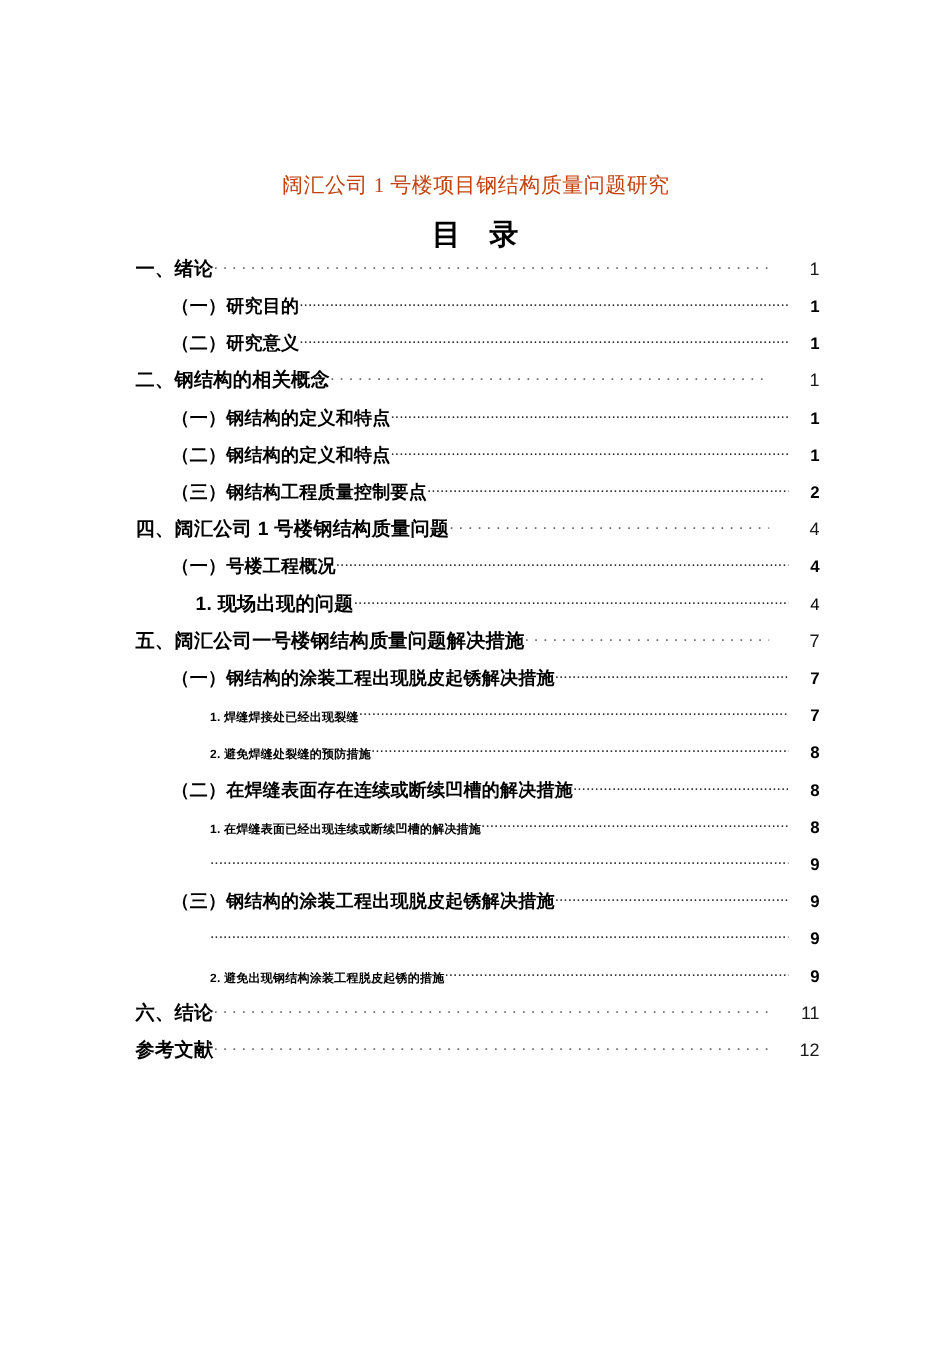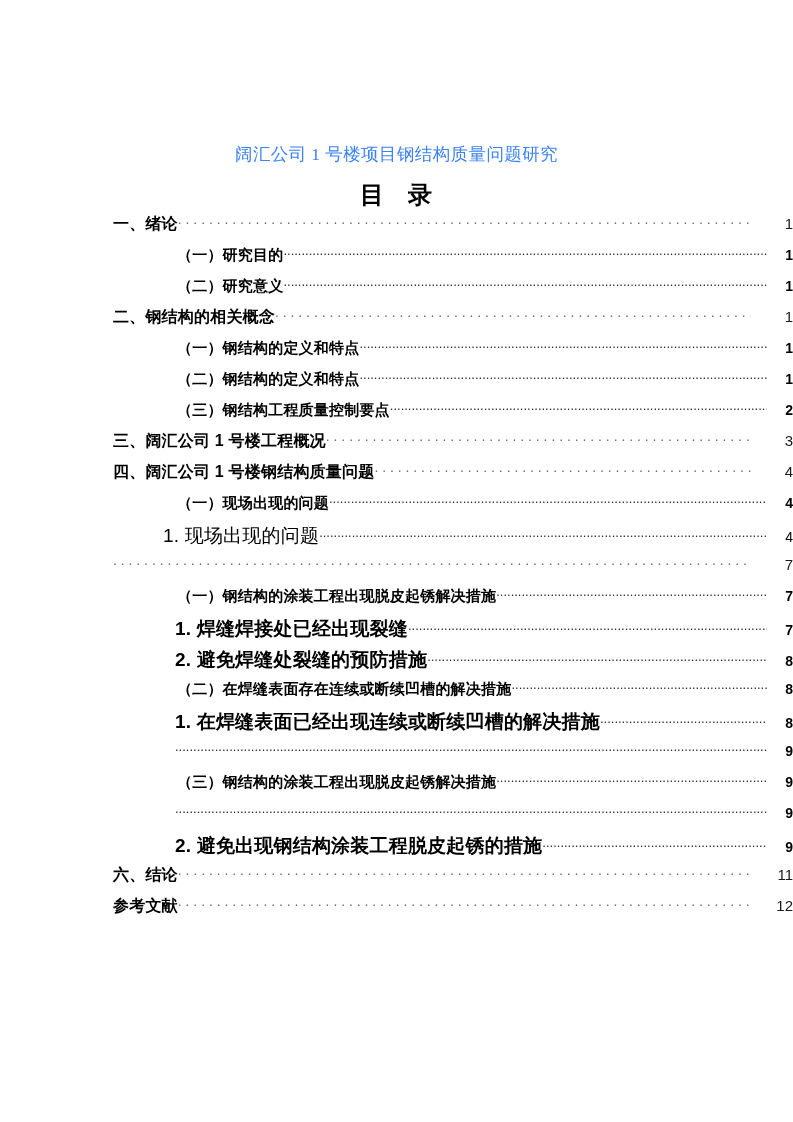--- a/index.html
+++ b/index.html
@@ -26,21 +26,21 @@
   .doc-title {
     position: absolute;
     left: 0;
     top: 142px;
     width: 793px;
     text-align: center;
     font-family: "Liberation Serif", "DejaVu Serif", serif;
     font-size: 17.5px;
     font-weight: 400;
     letter-spacing: 0.4px;
-    color: #3b82f6;
+    color: #c2410c;
     white-space: pre;
   }
 
   
   .toc-heading {
     position: absolute;
     left: 0;
     top: 179px;
     width: 793px;
     text-align: center;
@@ -57,20 +57,21 @@
     position: absolute;
     left: 0;
     top: 213px;
     width: 793px;
   }
   .toc-row {
     display: flex;
     align-items: baseline;
     height: 31px;
     box-sizing: border-box;
+    padding-right: 110px;
     white-space: nowrap;
   }
   .toc-label {
     flex: 0 0 auto;
     white-space: pre;
   }
   .leader {
     flex: 1 1 auto;
     min-width: 8px;
     overflow: hidden;
@@ -109,21 +110,20 @@
     font-size: 15px;
     font-weight: 400;
     color: #1a1a1a;
     width: 34px;
     padding-left: 8px;
   }
 
   
   .lvl2 {
     padding-left: 143px;
-    margin-left: 34px;
   }
   .lvl2 .toc-label {
     font-size: 15px;
     font-weight: 700;
     letter-spacing: 0.2px;
   }
   .lvl2 .leader::after {
     content: "......................................................................................................................................................................................................";
     font-size: 13px;
     color: #2b2b2b;
@@ -134,43 +134,43 @@
     font-weight: 700;
     color: #000000;
     width: 26px;
   }
 
   
   .lvl3 {
     padding-left: 163px;
   }
   .lvl3 .toc-label {
-    font-size: 19px;
-    font-weight: 400;
+    font-size: 16px;
+    font-weight: 700;
     letter-spacing: 0.2px;
   }
   .lvl3 .leader::after {
     content: "......................................................................................................................................................................................................";
     font-size: 13px;
     color: #2b2b2b;
     font-family: "Liberation Sans", sans-serif;
   }
   .lvl3 .page-num {
     font-size: 14px;
     font-weight: 400;
     color: #000000;
     width: 26px;
   }
 
   
   .lvl3b {
     padding-left: 175px;
   }
   .lvl3b .toc-label {
-    font-size: 19px;
+    font-size: 10px;
     font-weight: 700;
     letter-spacing: 0.2px;
   }
   .lvl3b .leader::after {
     content: "......................................................................................................................................................................................................";
     font-size: 13px;
     color: #2b2b2b;
     font-family: "Liberation Sans", sans-serif;
   }
   .lvl3b .page-num {
@@ -219,40 +219,36 @@
         <span class="toc-label">（二）钢结构的定义和特点</span>
         <span class="leader"></span>
         <span class="page-num">1</span>
       </div>
       <div class="toc-row lvl2">
         <span class="toc-label">（三）钢结构工程质量控制要点</span>
         <span class="leader"></span>
         <span class="page-num">2</span>
       </div>
       <div class="toc-row lvl1">
-        <span class="toc-label">三、阔汇公司 1 号楼工程概况</span>
-        <span class="leader"></span>
-        <span class="page-num">3</span>
-      </div>
-      <div class="toc-row lvl1">
         <span class="toc-label">四、阔汇公司 1 号楼钢结构质量问题</span>
         <span class="leader"></span>
         <span class="page-num">4</span>
       </div>
       <div class="toc-row lvl2">
-        <span class="toc-label">（一）现场出现的问题</span>
+        <span class="toc-label">（一）号楼工程概况</span>
         <span class="leader"></span>
         <span class="page-num">4</span>
       </div>
       <div class="toc-row lvl3">
         <span class="toc-label">1. 现场出现的问题</span>
         <span class="leader"></span>
         <span class="page-num">4</span>
       </div>
       <div class="toc-row lvl1">
+        <span class="toc-label">五、阔汇公司一号楼钢结构质量问题解决措施</span>
         <span class="leader"></span>
         <span class="page-num">7</span>
       </div>
       <div class="toc-row lvl2">
         <span class="toc-label">（一）钢结构的涂装工程出现脱皮起锈解决措施</span>
         <span class="leader"></span>
         <span class="page-num">7</span>
       </div>
       <div class="toc-row lvl3b">
         <span class="toc-label">1. 焊缝焊接处已经出现裂缝</span>

